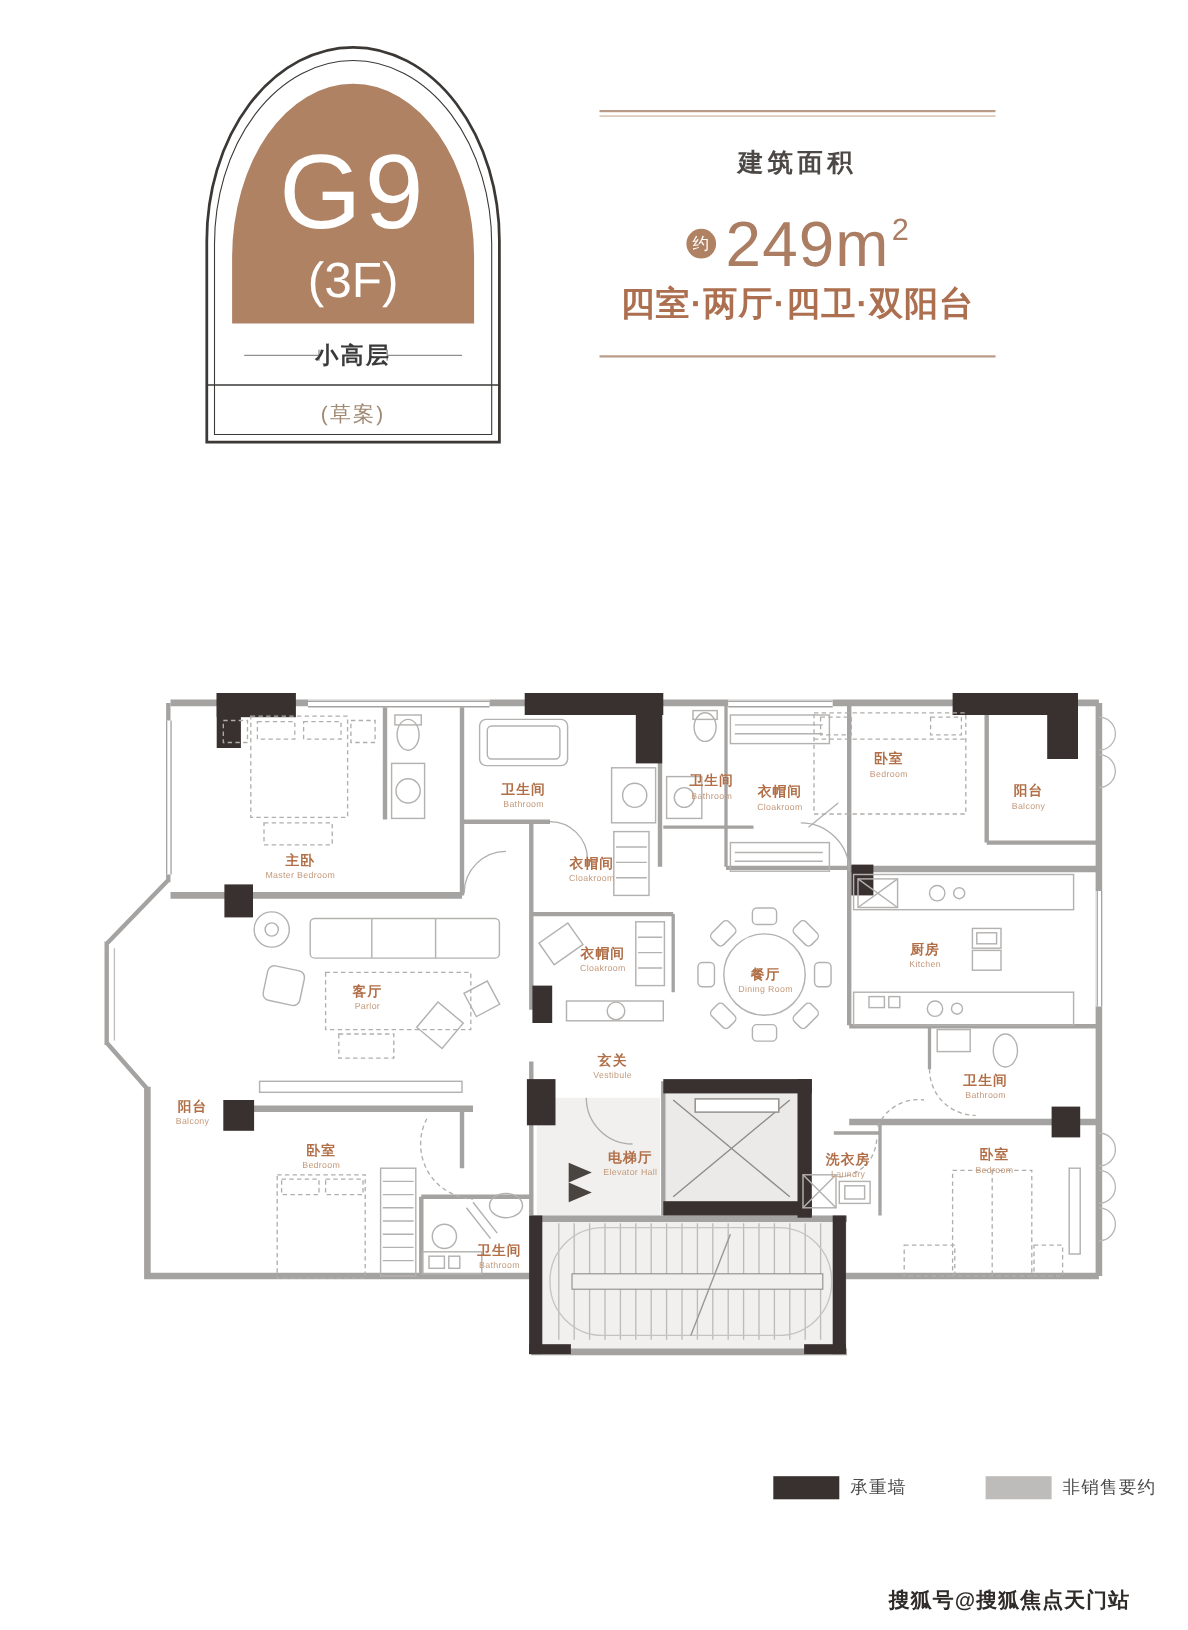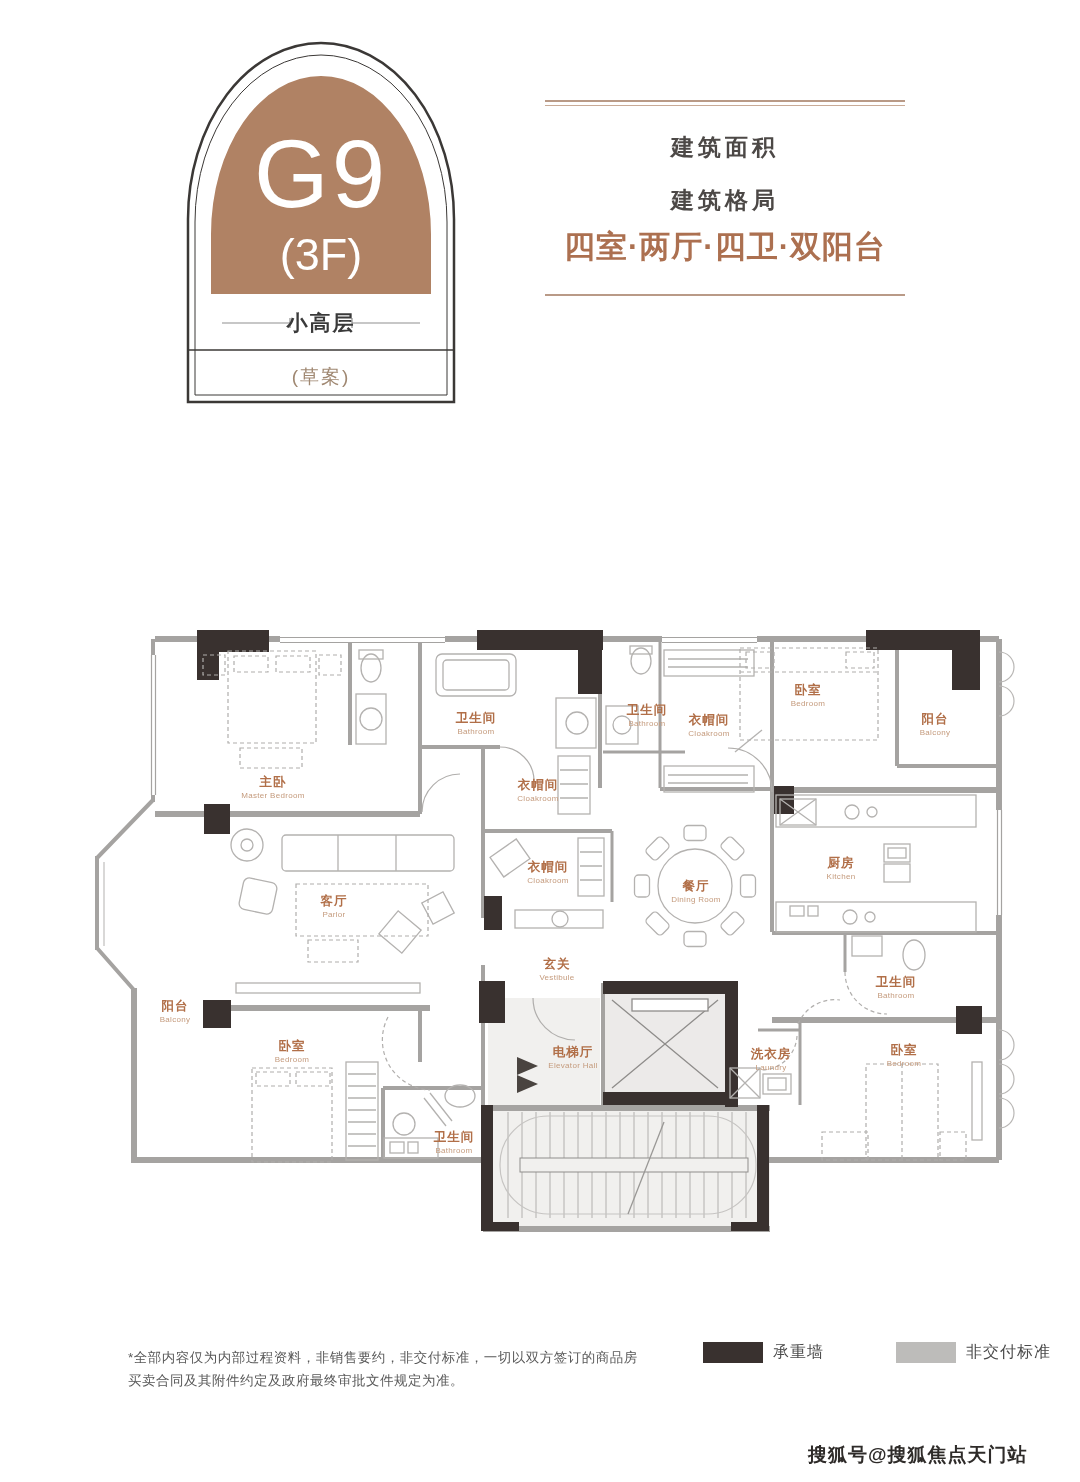--- a/index.html
+++ b/index.html
@@ -49,21 +49,23 @@
     <text x="321" y="270" fill="#ffffff" style="font-size:45px;font-weight:300">(3F)</text>
     <path d="M222,323 H290 M352,323 H420 M290,318 V328 M352,318 V328" stroke="#8f8f8f" stroke-width="1.2" fill="none"></path>
     <text x="321" y="330" fill="#3a3a3a" style="font-size:21px;font-weight:700;letter-spacing:2px">小高层</text>
     <path d="M188,350 H454" stroke="#3b3836" stroke-width="1.5"></path>
     <text x="321" y="383" fill="#a08872" style="font-size:19px;letter-spacing:2px">(草案)</text>
   </svg>
 
   <div class="info">
     <div class="dbl-line"></div>
     <div class="info-label">建筑面积</div>
-    <div class="info-label layout-label">建筑格局</div>
+    <div class="area-big">
+      <span class="approx-circle">约</span><span class="area-num">249m</span><span class="area-sup">2</span>
+    </div>
     <div class="layout-value">四室·两厅·四卫·双阳台</div>
     <div class="sgl-line"></div>
   </div>
 
   <svg style="left:0;top:615px;width:1080px;height:630px" viewBox="0 615 1080 630">
 
     <g>
       <rect x="488" y="998" width="112" height="108" fill="#f1f0ee"></rect>
       <rect x="603" y="983" width="135" height="124" fill="#eceae9"></rect>
       <rect x="483" y="1105" width="287" height="127" fill="#f1f0ee"></rect>
@@ -312,23 +314,22 @@
           <text class="zh" x="904" y="1054">卧室</text>
           <text class="en" x="904" y="1066">Bedroom</text>
         </g>
       <g>
           <text class="zh" x="454" y="1141">卫生间</text>
           <text class="en" x="454" y="1153">Bathroom</text>
         </g>
     </g>
   </svg>
 
-  <div class="disclaimer">*全部内容仅为内部过程资料，非销售要约，非交付标准，一切以双方签订的商品房买卖合同及其附件约定及政府最终审批文件规定为准。</div>
 
   <div class="legend">
     <div class="swatch dark"></div>
     <div class="legend-label">承重墙</div>
     <div class="swatch gray"></div>
-    <div class="legend-label">非交付标准</div>
+    <div class="legend-label">非销售要约</div>
   </div>
 
   <div class="watermark">搜狐号@搜狐焦点天门站</div>
 </div>
 
 </body></html>

